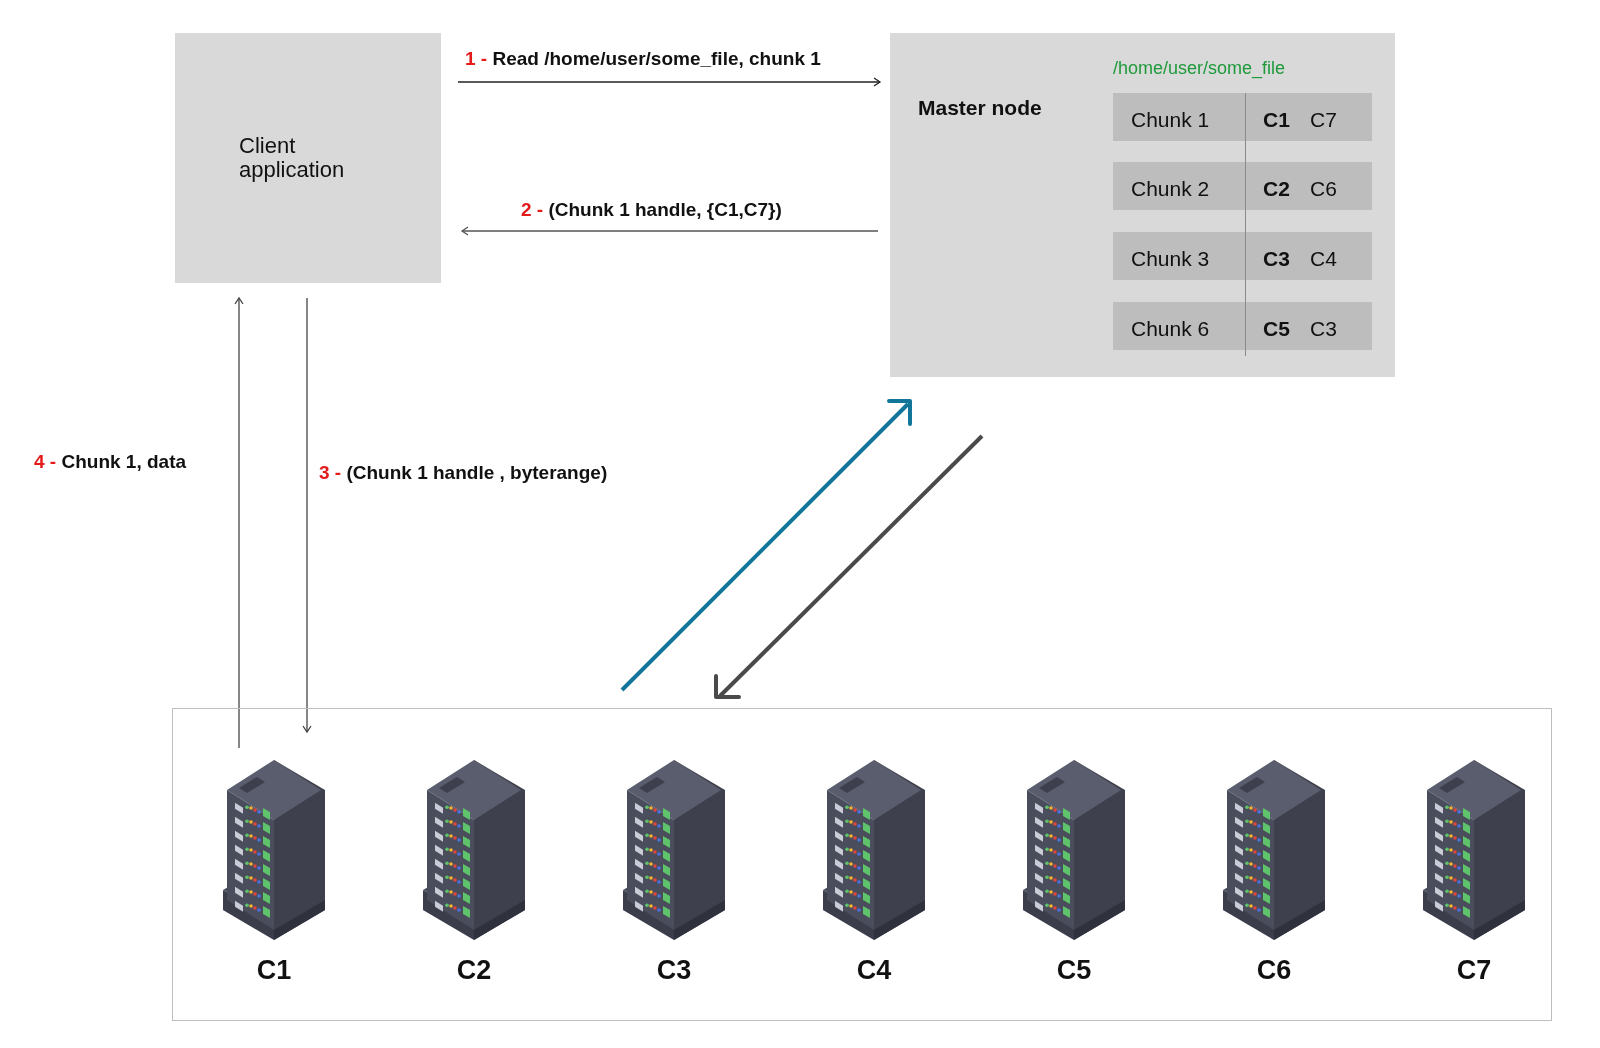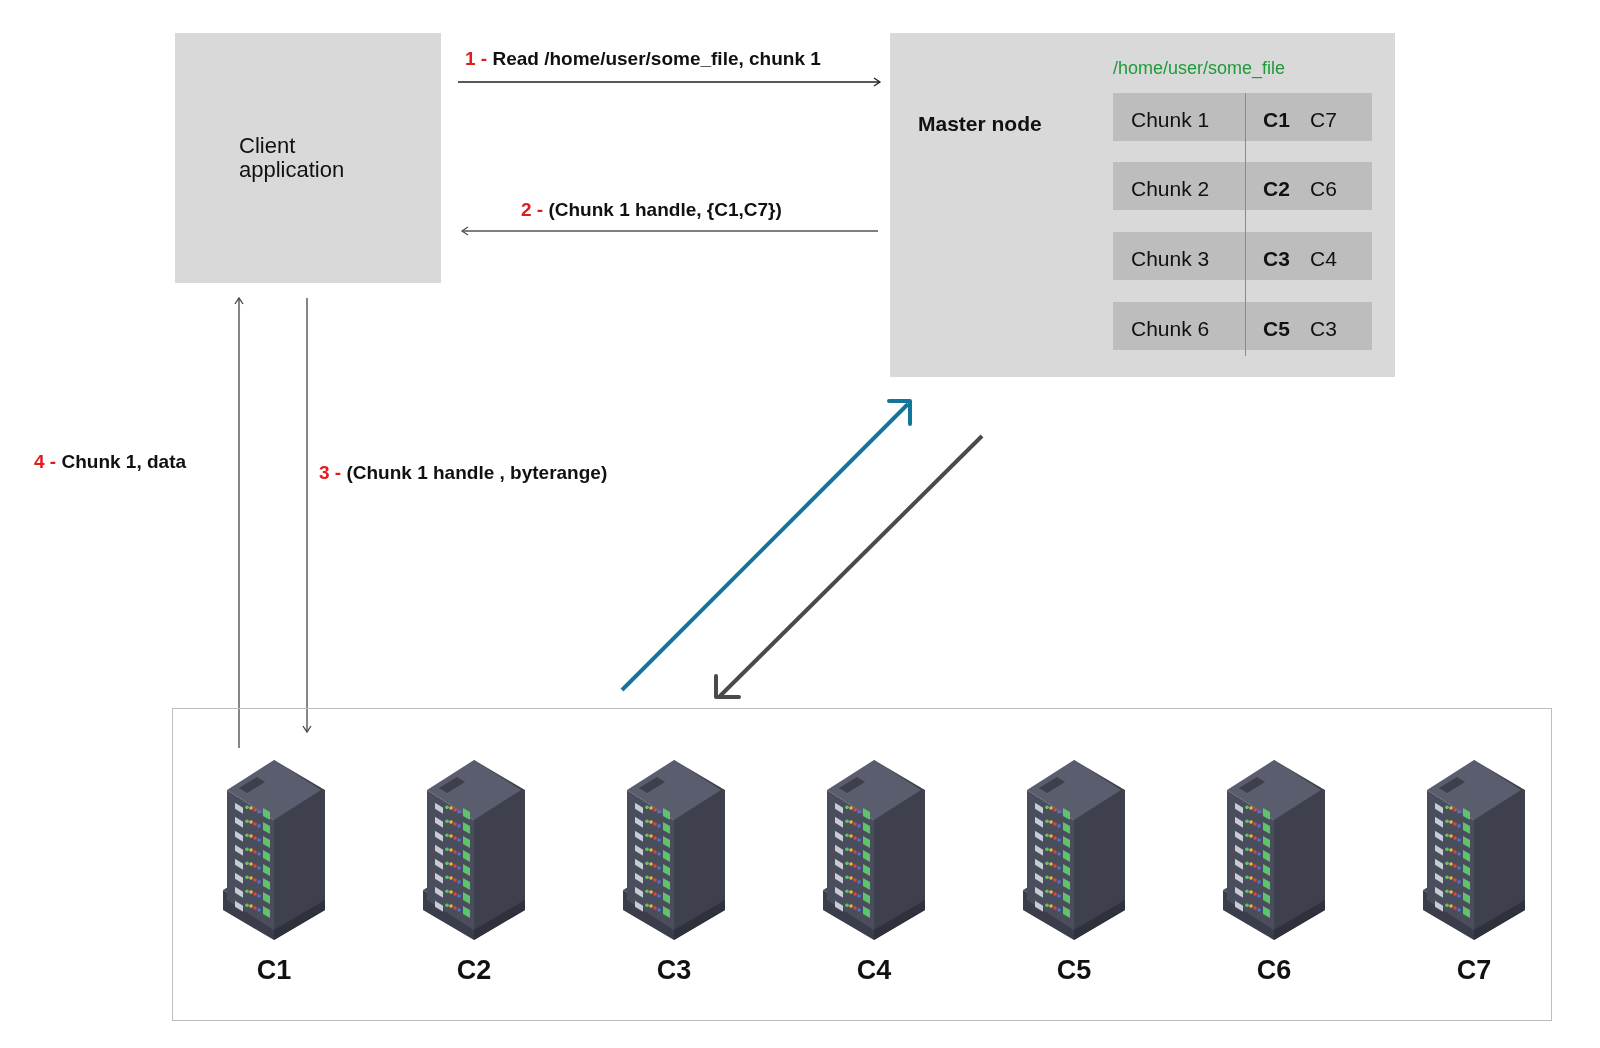--- a/index.html
+++ b/index.html
@@ -3,21 +3,21 @@
 <meta charset="utf-8">
 <style>
   html, body { margin:0; padding:0; background:#ffffff; }
   body { width:1600px; height:1048px; position:relative; overflow:hidden;
          font-family:"Liberation Sans", sans-serif; color:#111; }
   .abs { position:absolute; }
   .box-gray { background:#d9d9d9; }
   .client-box { left:175px; top:33px; width:266px; height:250px; }
   .client-label { left:239px; top:134px; font-size:22px; font-weight:normal; line-height:24px; white-space:pre-line; }
   .master-box { left:890px; top:33px; width:505px; height:344px; }
-  .master-label { left:918px; top:96px; font-size:21px; font-weight:bold;margin-top:16px; }
+  .master-label { left:918px; top:96px; font-size:21px; font-weight:bold; }
   .file-path { left:1113px; top:58px; font-size:18px; color:#1e9a3a; }
   .chunk-row { position:absolute; left:1113px; width:259px; height:48px; background:#bdbdbd; font-size:21px; }
   .chunk-name { position:absolute; left:18px; top:15px; }
   .chunk-primary { position:absolute; left:150px; top:15px; font-weight:bold; }
   .chunk-replica { position:absolute; left:197px; top:15px; }
   .chunk-divider { left:1245px; top:93px; width:1px; height:263px; background:#8a8a8a; }
   .msg { font-size:19px; font-weight:bold; white-space:nowrap; }
   .msg .num { color:#e31b1b; }
   .cluster-box { left:172px; top:708px; width:1380px; height:313px; border:1.5px solid #bdbdbd; box-sizing:border-box; }
   .server { position:absolute; top:750px; width:122px; height:192px; }

